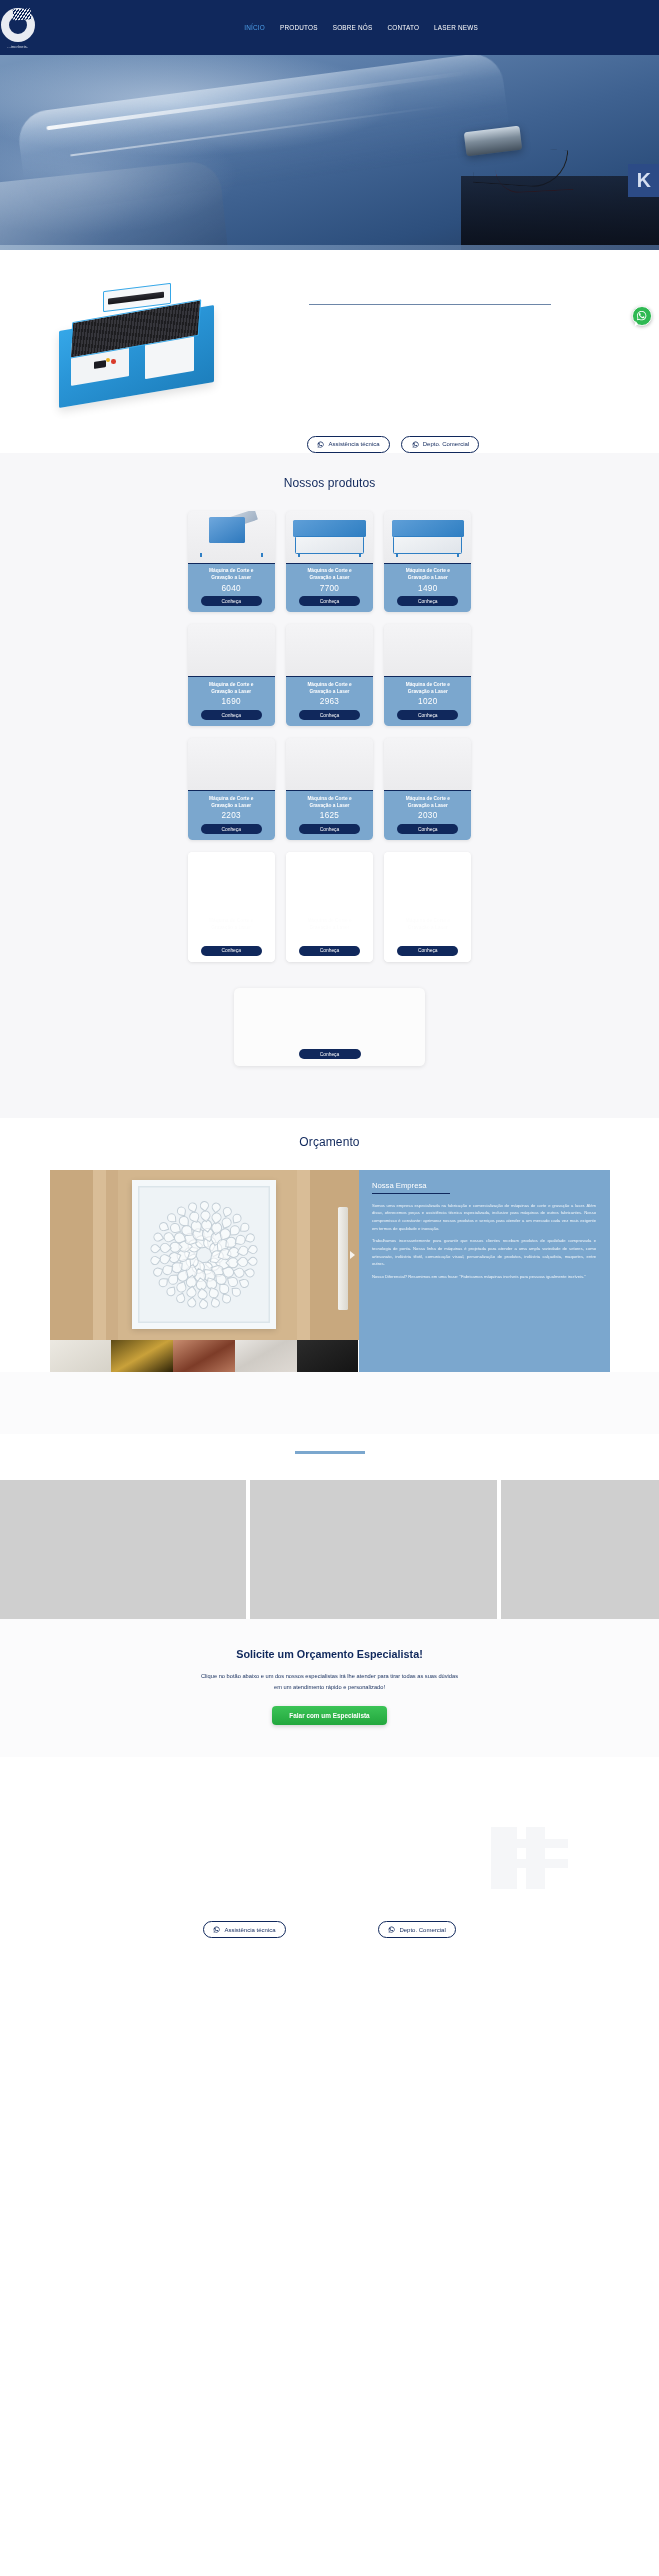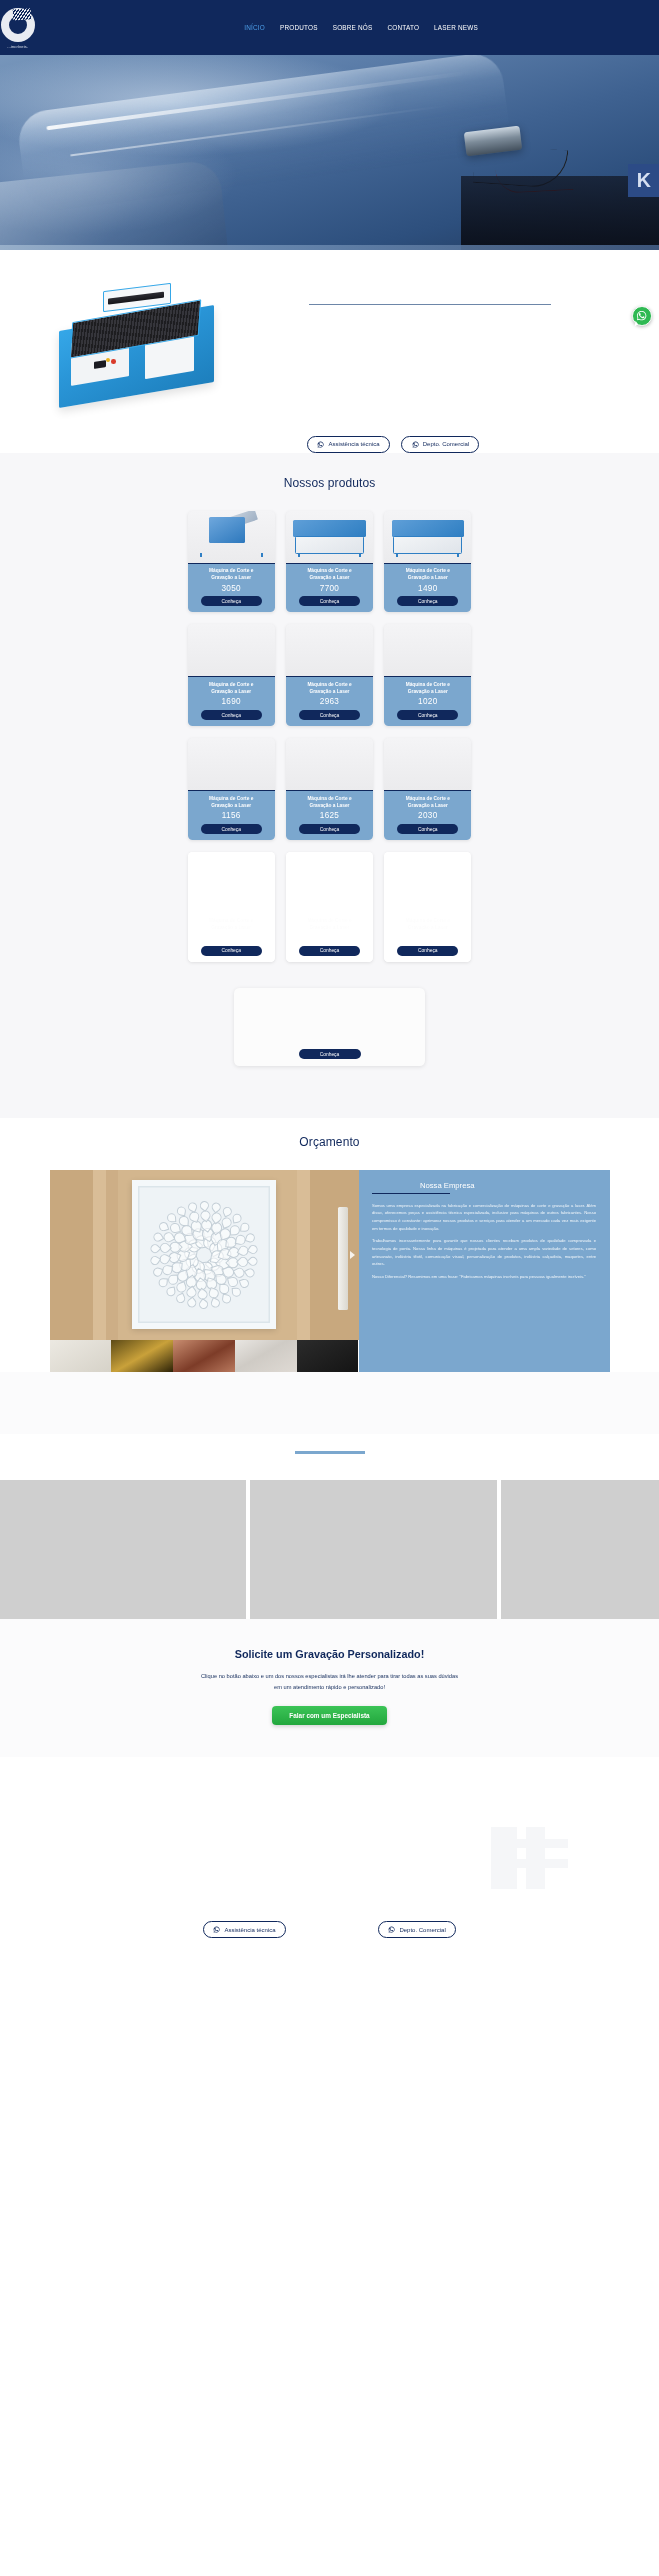--- a/index.html
+++ b/index.html
@@ -497,21 +497,20 @@
 
   .about-panel {
     background: #7ba7ce;
     padding: 11.3px 13.4px 13.4px;
     color: #ffffff;
   }
   .about-title {
     font-size: 7.7px;
     font-weight: normal;
     margin-bottom: 3.1px;
-    margin-left: 48px;
   }
   .about-rule { width: 78px; height: 1.3px; background:#10285c; margin-bottom: 7.2px; }
   .about-p {
     font-size: 4.2px;
     line-height: 1.82;
     text-align: justify;
     color: #f2f7fb;
     margin-bottom: 5.2px;
   }
 
@@ -658,21 +657,21 @@
       <div class="prod-card">
         <div class="prod-img">
           <div class="machine-thumb">
             <div class="mt-tall-head"></div>
             <div class="mt-tall-col"></div>
             <div class="mt-legs"></div>
           </div>
         </div>
         <div class="prod-body">
           <div class="prod-name">Máquina de Corte e<br>Gravação a Laser</div>
-          <div class="prod-code">3050</div>
+          <div class="prod-code">6040</div>
           <button class="prod-btn">Conheça</button>
         </div>
       </div>
       <div class="prod-card">
         <div class="prod-img">
           <div class="machine-thumb">
             <div class="mt-top"></div>
             <div class="mt-base"></div>
             <div class="mt-legs"></div>
           </div>
@@ -718,21 +717,21 @@
         <div class="prod-body">
           <div class="prod-name">Máquina de Corte e<br>Gravação a Laser</div>
           <div class="prod-code">1020</div>
           <button class="prod-btn">Conheça</button>
         </div>
       </div>
       <div class="prod-card blank">
         <div class="prod-img"></div>
         <div class="prod-body">
           <div class="prod-name">Máquina de Corte e<br>Gravação a Laser</div>
-          <div class="prod-code">1156</div>
+          <div class="prod-code">2203</div>
           <button class="prod-btn">Conheça</button>
         </div>
       </div>
       <div class="prod-card blank">
         <div class="prod-img"></div>
         <div class="prod-body">
           <div class="prod-name">Máquina de Corte e<br>Gravação a Laser</div>
           <div class="prod-code">1625</div>
           <button class="prod-btn">Conheça</button>
         </div>
@@ -905,21 +904,21 @@
   <div class="divider-bar"></div>
 </div>
 
 <section class="gray-row">
   <div class="gray-block gb1"></div>
   <div class="gray-block gb2"></div>
   <div class="gray-block gb3"></div>
 </section>
 
 <section class="cta">
-  <h2 class="cta-title">Solicite um Gravação Personalizado!</h2>
+  <h2 class="cta-title">Solicite um Orçamento Especialista!</h2>
   <p class="cta-sub">Clique no botão abaixo e um dos nossos especialistas irá lhe atender para tirar todas as suas dúvidas em um atendimento rápido e personalizado!</p>
   <button class="cta-btn">Falar com um Especialista</button>
 </section>
 
 <div class="footer-rule"></div>
 
 <footer class="footer">
   <div class="footer-watermark"></div>
   <div class="footer-buttons">
     <button class="pill-btn">

